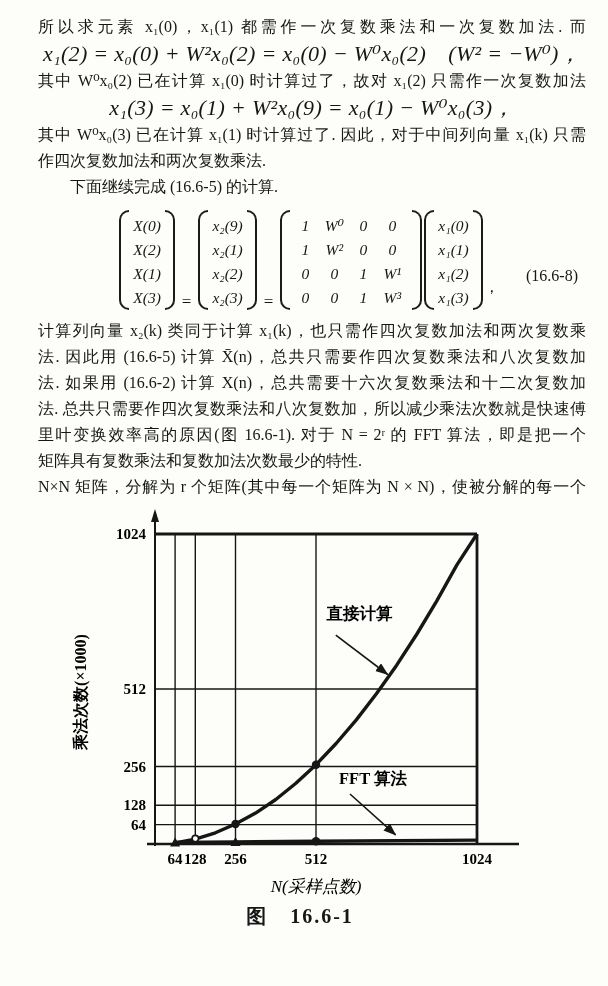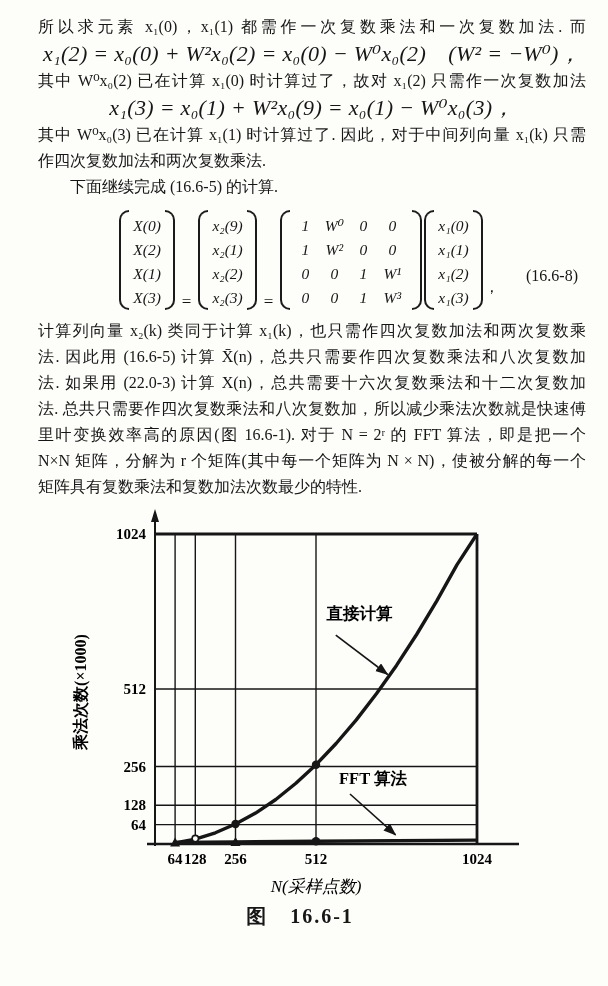--- a/index.html
+++ b/index.html
@@ -116,25 +116,25 @@
       <i>x₁(2)</i>
       <i>x₁(3)</i>
     </span>
     <span class="pr"></span>
     <span class="comma">，</span>
     <span class="eqlabel">(16.6-8)</span>
   </div>
 
   <div class="bodyline">计算列向量 x₂(k) 类同于计算 x₁(k)，也只需作四次复数加法和两次复数乘</div>
   <div class="bodyline">法. 因此用 (16.6-5) 计算 X̄(n)，总共只需要作四次复数乘法和八次复数加</div>
-  <div class="bodyline">法. 如果用 (22.0-3) 计算 X(n)，总共需要十六次复数乘法和十二次复数加</div>
+  <div class="bodyline">法. 如果用 (16.6-2) 计算 X(n)，总共需要十六次复数乘法和十二次复数加</div>
   <div class="bodyline">法. 总共只需要作四次复数乘法和八次复数加，所以减少乘法次数就是快速傅</div>
   <div class="bodyline">里叶变换效率高的原因(图 16.6-1). 对于 N = 2ʳ 的 FFT 算法，即是把一个</div>
+  <div class="bodyline last">矩阵具有复数乘法和复数加法次数最少的特性.</div>
   <div class="bodyline">N×N 矩阵，分解为 r 个矩阵(其中每一个矩阵为 N × N)，使被分解的每一个</div>
-  <div class="bodyline last">矩阵具有复数乘法和复数加法次数最少的特性.</div>
 
   <div class="chartwrap" id="chart">
       <svg width="480" height="400" viewBox="0 0 480 400">
         <defs>
           <marker id="ah" markerWidth="10" markerHeight="8" refX="7.5" refY="3" orient="auto">
             <path d="M0,0 L8,3 L0,6 z" fill="#161616"></path>
           </marker>
         </defs>
         <g>
           <line x1="115.1" y1="340" x2="115.1" y2="30" stroke="#161616" stroke-width="1.4"></line>

